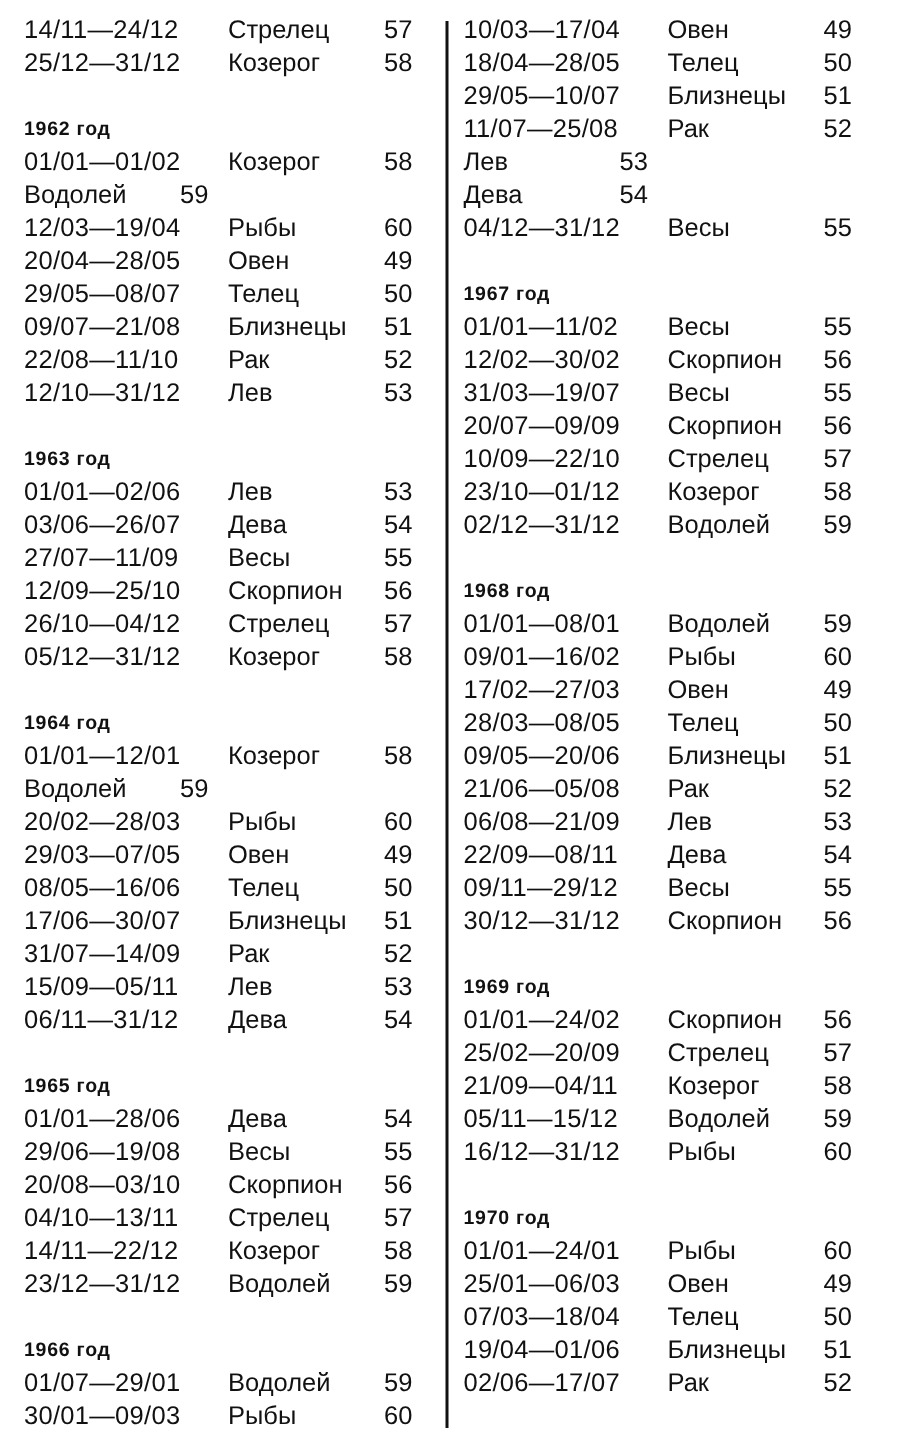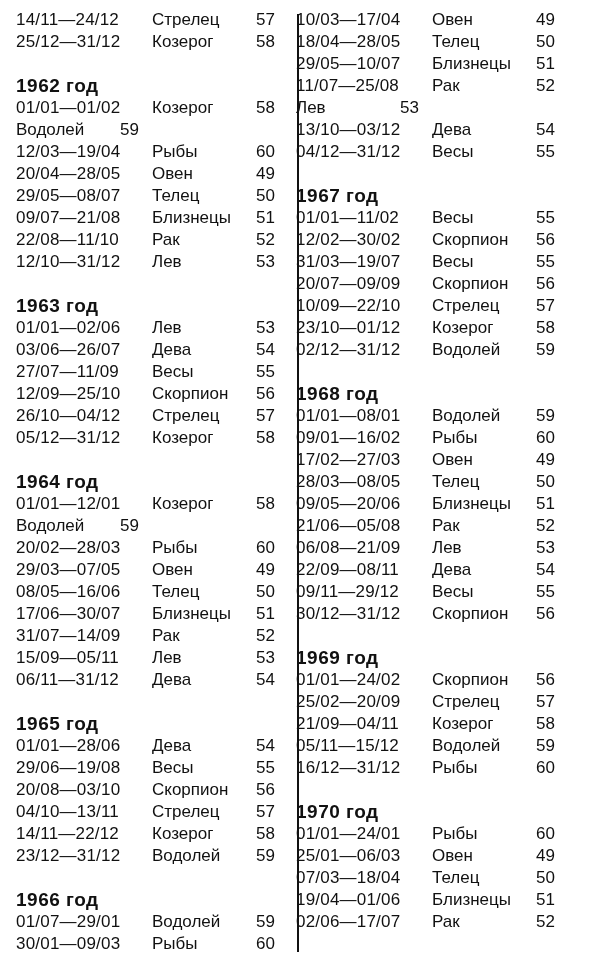--- a/index.html
+++ b/index.html
@@ -19,34 +19,34 @@
     .page {
       position: absolute;
       left: 0; top: 0;
       width: 601px; height: 961px;
     }
     .column {
       position: absolute;
       top: 9px;
     }
     .col-left { left: 16px; width: 270px; }
-    .col-right { left: 296px; width: 270px; }
+    .col-right { left: 309px; width: 270px; }
     .divider {
       position: absolute;
       left: 297px;
       top: 14px;
       width: 2px;
       height: 938px;
       background: #111111;
     }
     .section { margin: 0; }
     .gap { height: 22px; }
     .year-title {
       font-weight: bold;
-      font-size: 19px;
+      font-size: 13px;
       height: 22px;
       line-height: 22px;
       letter-spacing: 0.5px;
     }
     .row {
       display: flex;
       height: 22px;
       line-height: 22px;
       white-space: nowrap;
     }
@@ -281,21 +281,20 @@
           <div class="row">
     <span class="range">11/07—25/08</span>
     <span class="sign">Рак</span>
     <span class="num">52</span>
   </div>
           <div class="row">
     <span class="sign">Лев</span>
     <span class="num">53</span>
   </div>
           <div class="row">
-    <span class="range">13/10—03/12</span>
     <span class="sign">Дева</span>
     <span class="num">54</span>
   </div>
           <div class="row">
     <span class="range">04/12—31/12</span>
     <span class="sign">Весы</span>
     <span class="num">55</span>
   </div>
         </div>
   </div>

